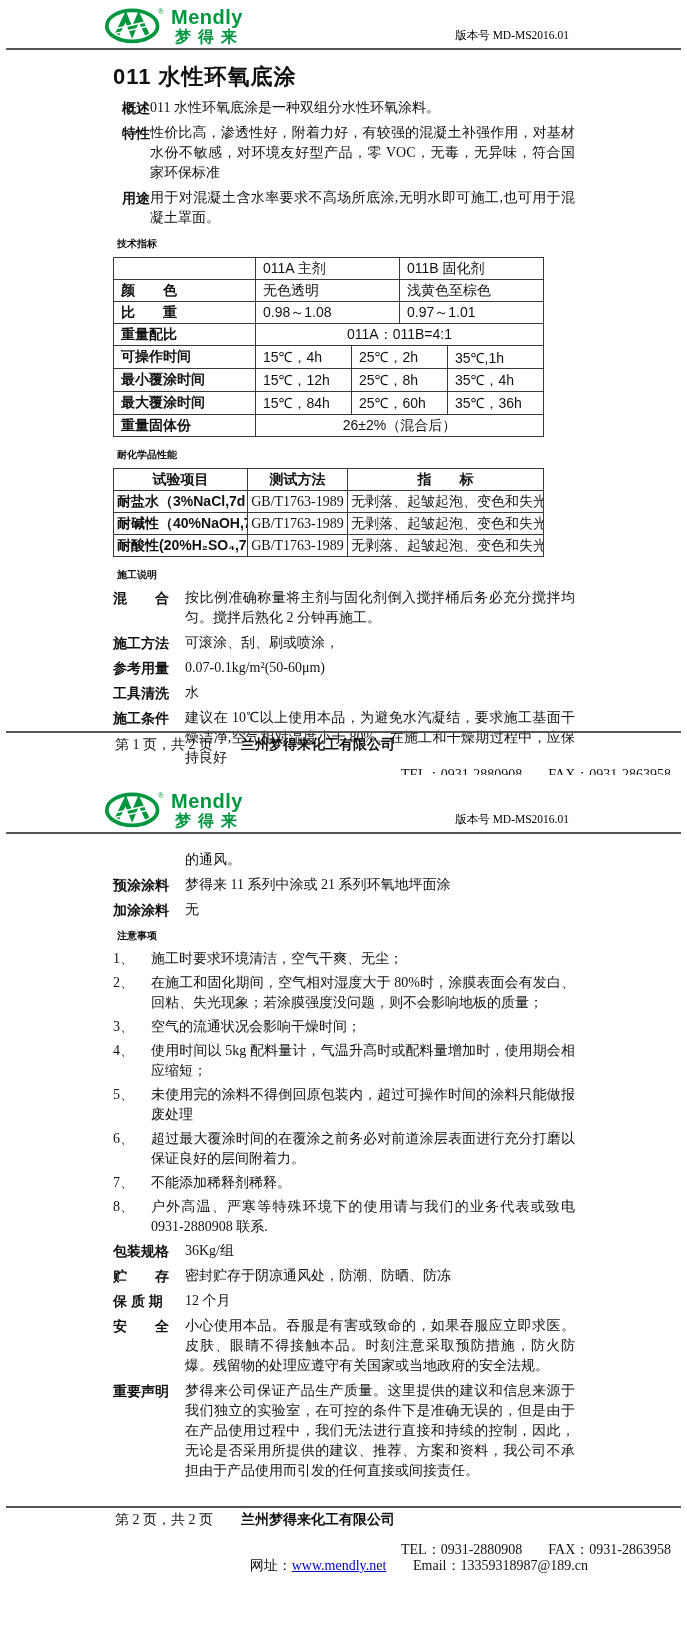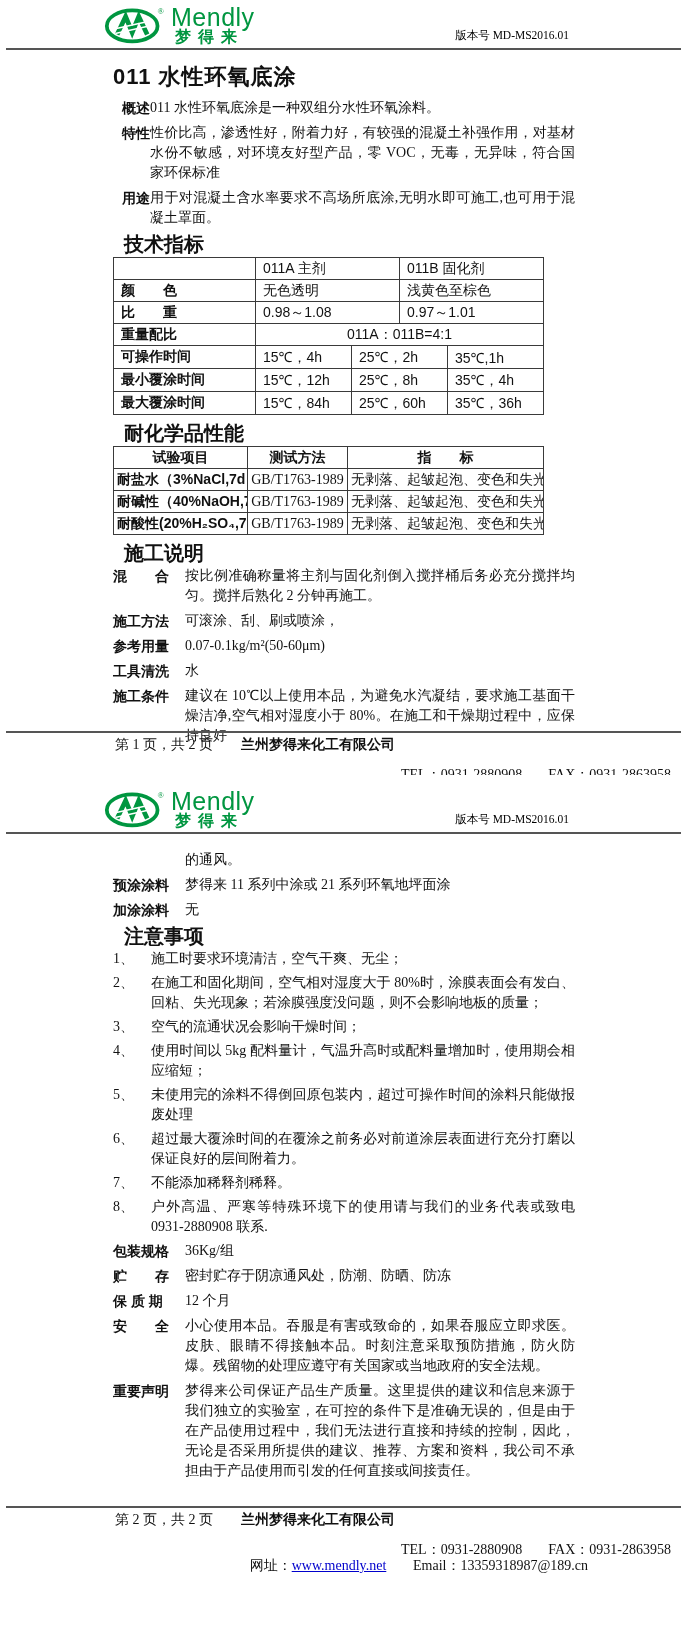--- a/index.html
+++ b/index.html
@@ -8,28 +8,28 @@
   .page { width:687px; position:relative; background:#fff; overflow:hidden; }
   .p1 { height:775px; }
   .p2 { height:863px; }
 
   
   .hdr { display:flex; justify-content:space-between; align-items:flex-end;
          margin:0 6px; padding:5px 112px 3px 98px; border-bottom:2px solid #555; }
   .p2 .hdr { padding-top:14px; }
   .logo { display:flex; align-items:center; gap:5px; }
   .brandcol { padding-top:2px; }
-  .brand { font-family:"Liberation Sans", sans-serif; font-weight:normal; font-size:25px; line-height:21px; color:#009640; letter-spacing:0.5px; }
+  .brand { font-family:"Liberation Sans", sans-serif; font-weight:bold; font-size:20px; line-height:21px; color:#009640; letter-spacing:0.5px; }
   .brand-cn { font-family:"Liberation Sans", sans-serif; font-weight:bold; font-size:16px; line-height:17px; color:#009640; letter-spacing:7px; padding-left:4px; }
   .version { font-size:11.5px; color:#000; padding-bottom:2px; }
 
   
   .content { padding:10px 112px 0 113px; }
   .title { font-family:"Liberation Sans", sans-serif; font-weight:bold; font-size:22px; line-height:26px; letter-spacing:1px; margin:4px 0 8px; }
-  .sec { font-family:"Liberation Sans", sans-serif; font-weight:bold; font-size:20px; line-height:22px; margin:3px 11px 2px; }
+  .sec { font-family:"Liberation Sans", sans-serif; font-weight:bold; font-size:10px; line-height:22px; margin:3px 4px 2px; }
 
   .def { display:flex; line-height:20px; font-size:14px; margin-bottom:5px; }
   .def-l { font-family:"Liberation Sans", sans-serif; font-weight:bold; flex-shrink:0; white-space:nowrap; }
   .w37 { width:37px;text-align:right; }
   .w72 { width:72px; }
   .def-t { flex:1; text-align:justify; }
 
   table { border-collapse:collapse; width:430px; table-layout:fixed; font-size:14px; margin:2px 0 7px; }
   td, th { border:1px solid #3a3a3a; height:22px; padding:1px 7px; font-weight:normal; text-align:left;
            font-family:"Liberation Sans", sans-serif; overflow:hidden; white-space:nowrap; }
@@ -128,20 +128,24 @@
         <td colspan="2">15℃，12h</td>
         <td colspan="2">25℃，8h</td>
         <td colspan="2">35℃，4h</td>
       </tr>
       <tr>
         <td class="lbl">最大覆涂时间</td>
         <td colspan="2">15℃，84h</td>
         <td colspan="2">25℃，60h</td>
         <td colspan="2">35℃，36h</td>
       </tr>
+      <tr>
+        <td class="lbl">重量固体份</td>
+        <td colspan="6" class="ctr">26±2%（混合后）</td>
+      </tr>
     </tbody>
       </table>
 
     <div class="sec">耐化学品性能</div>
     <table class="chem">
       <colgroup>
           <col style="width:134px">
           <col style="width:100px">
           <col style="width:196px">
         </colgroup>

